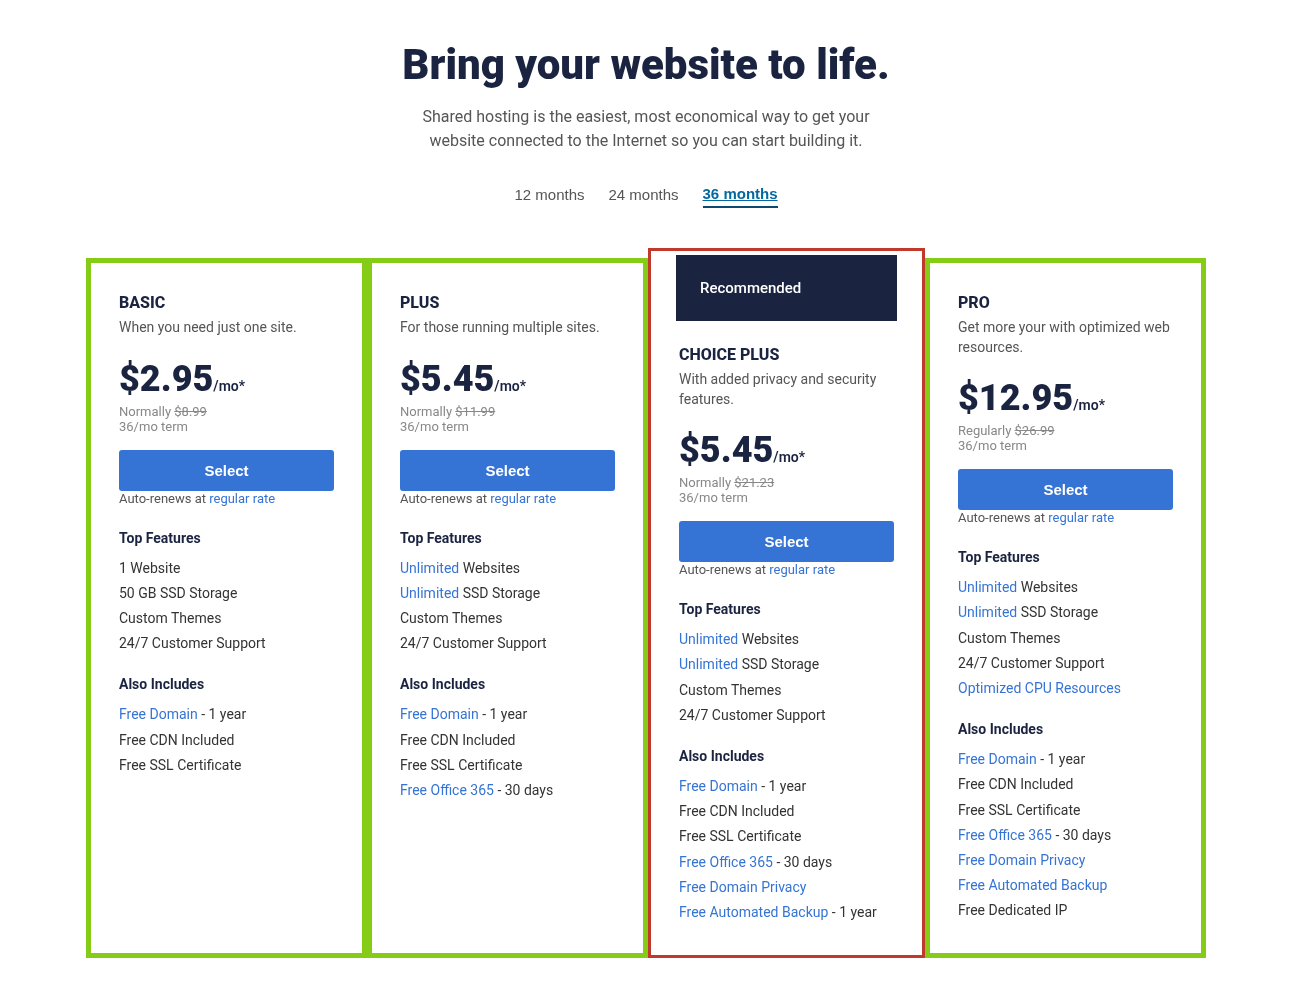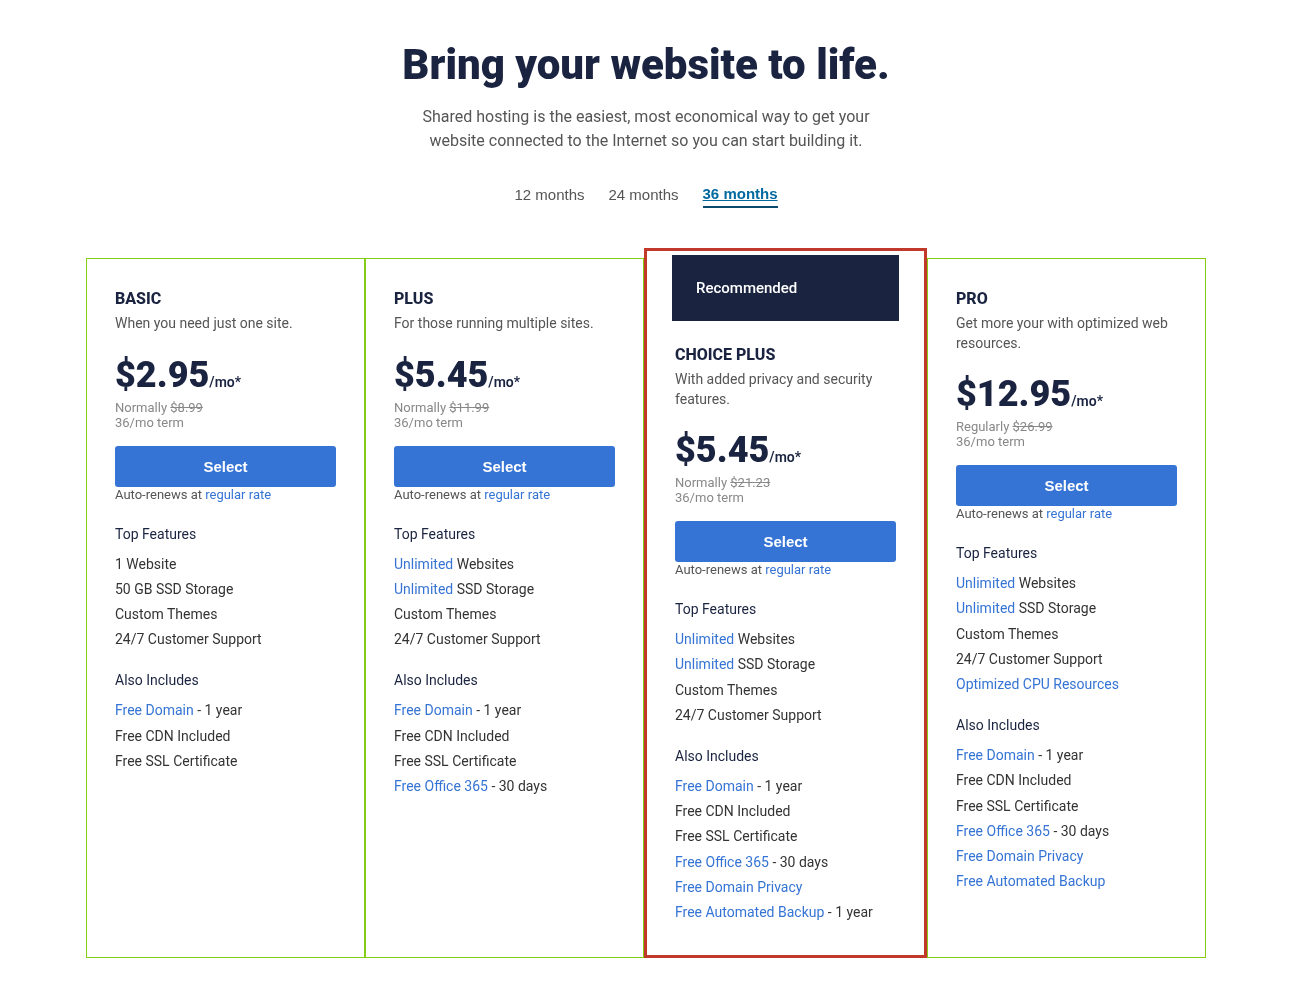--- a/index.html
+++ b/index.html
@@ -58,21 +58,21 @@
       display: flex;
       justify-content: center;
       gap: 0;
       padding: 0 40px 40px;
       max-width: 1200px;
       margin: 0 auto;
     }
 
     .plan-card {
       flex: 1;
-      border: 1px solid #84cc16;
+      border: 5px solid #84cc16;
       background: #fff;
       padding: 30px 28px;
       position: relative;
     }
 
     .plan-card.recommended {
       border: 3px solid #c0392b;
       z-index: 2;
       margin-top: -10px;
       padding-top: 0;
@@ -148,21 +148,21 @@
       margin-bottom: 24px;
     }
 
     .auto-renews a, .link {
       color: #3574d4;
       text-decoration: none;
     }
 
     .section-title {
       font-size: 14px;
-      font-weight: 400;
+      font-weight: 700;
       color: #1a2340;
       margin-bottom: 10px;
       margin-top: 20px;
     }
 
     .feature-list {
       list-style: none;
       font-size: 14px;
       color: #333;
       line-height: 1.8;
@@ -287,16 +287,17 @@
       <li><a class="link">Optimized CPU Resources</a></li>
     </ul>
     <div class="section-title">Also Includes</div>
     <ul class="feature-list">
       <li><a class="link">Free Domain</a> - 1 year</li>
       <li>Free CDN Included</li>
       <li>Free SSL Certificate</li>
       <li><a class="link">Free Office 365</a> - 30 days</li>
       <li><a class="link">Free Domain Privacy</a></li>
       <li><a class="link">Free Automated Backup</a></li>
+      <li>Free Dedicated IP</li>
     </ul>
   </div>
 
 </div>
 
 </body></html>

